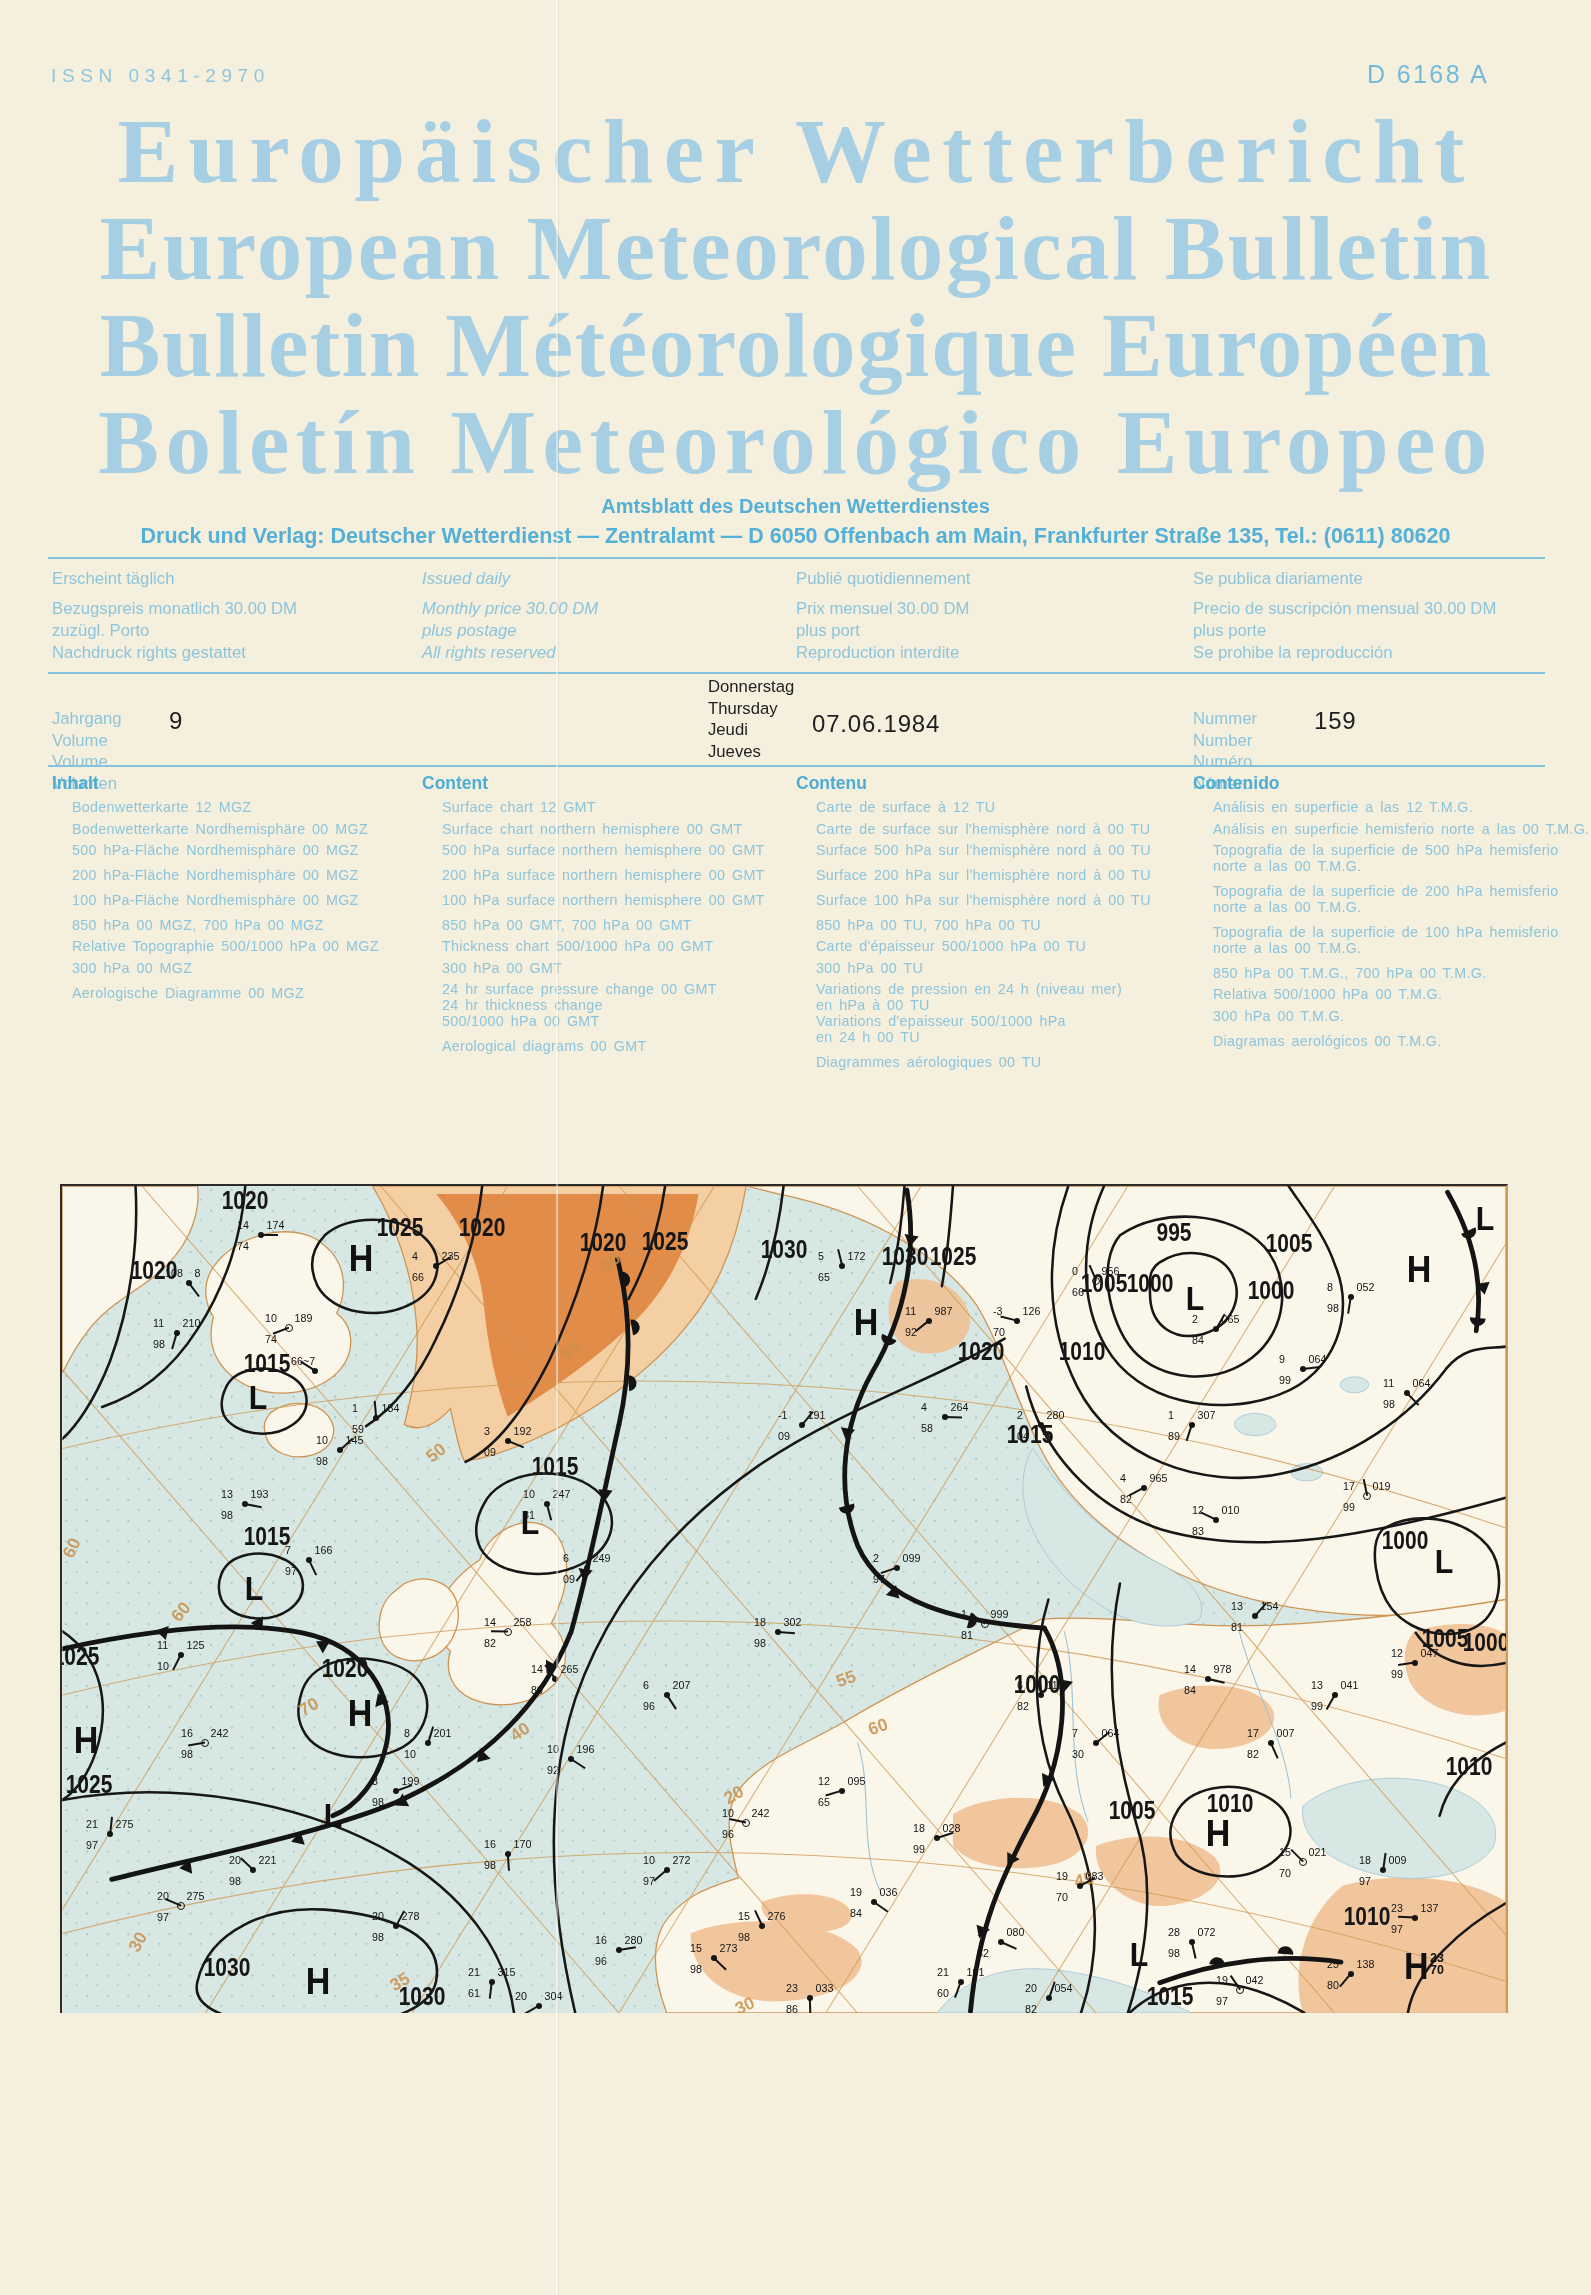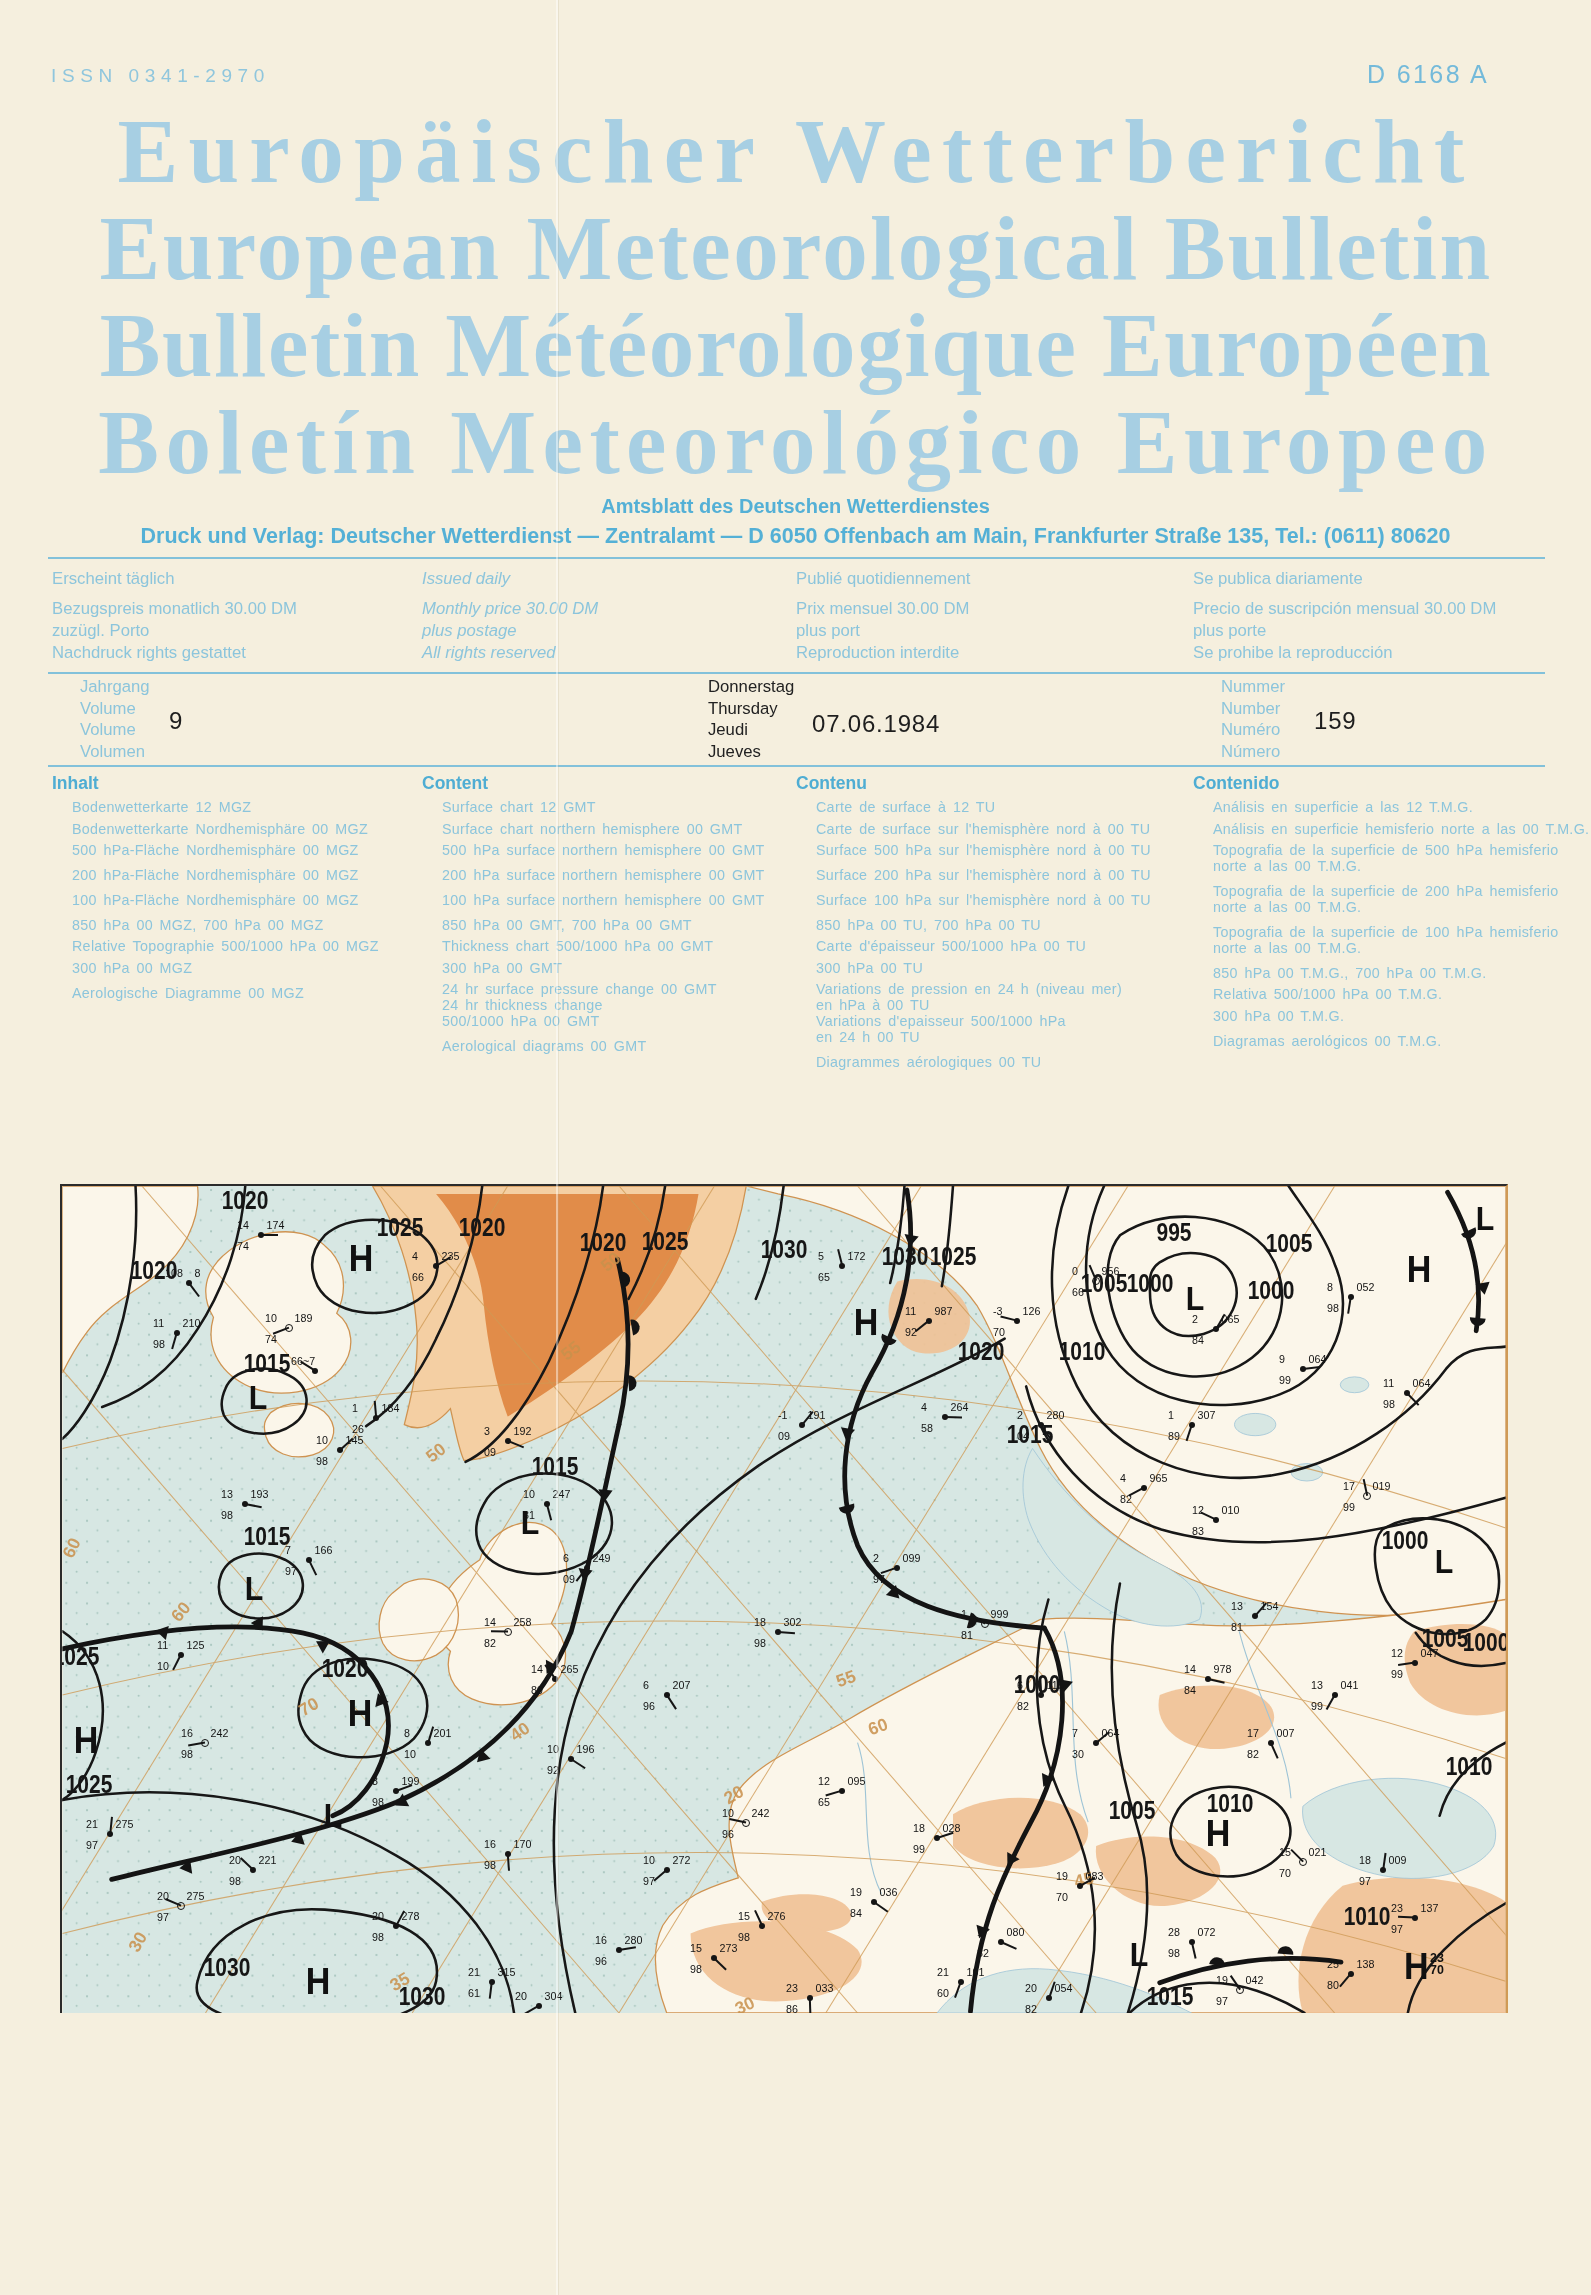--- a/index.html
+++ b/index.html
@@ -23,21 +23,21 @@
   #rule1{top:557px;height:2.4px;}
   #rule2{top:672px;height:1.6px;}
   #rule3{top:765px;height:2.4px;}
 
   
   .info-col{position:absolute;top:568px;color:#8cc5dc;font-size:16.7px;line-height:22px;}
   .info-col .l0{margin-bottom:8px;}
   #ic0{left:52px;} #ic1{left:422px;font-style:italic;} #ic2{left:796px;} #ic3{left:1193px;}
 
   
-  .iss-labels{position:absolute;top:676px;font-size:16.7px;line-height:21.5px;color:#8cc5dc;margin-left:28px;}
+  .iss-labels{position:absolute;top:708px;font-size:16.7px;line-height:21.5px;color:#8cc5dc;}
   #vol-labels{left:52px;} #num-labels{left:1193px;}
   .iss-days{position:absolute;left:708px;top:676px;font-size:16.7px;line-height:21.5px;color:#222;}
   .iss-value{position:absolute;color:#1e1e1e;font-size:24px;font-weight:500;letter-spacing:0.8px;}
   #vol-value{left:169px;top:707px;}
   #date-value{left:812px;top:710px;}
   #num-value{left:1314px;top:707px;}
 
   
   .toc-header{position:absolute;top:773px;font-size:17.5px;font-weight:700;color:#4fadd3;}
   #th0{left:52px;} #th1{left:422px;} #th2{left:796px;} #th3{left:1193px;}
@@ -526,21 +526,21 @@
         <div class="st" style="left: 253px; top: 185px;">
           <div class="dot"></div>
           <div class="barb" style="transform: rotate(212deg);"></div>
           <div class="n tl">66~7</div>
         </div>
         <div class="st" style="left: 314px; top: 232px;">
           <div class="dot"></div>
           <div class="barb" style="transform: rotate(265deg);"></div>
           <div class="n tl">1</div>
           <div class="n tr">184</div>
-          <div class="n bl">26</div>
+          <div class="n bl">59</div>
         </div>
         <div class="st" style="left: 278px; top: 264px;">
           <div class="dot"></div>
           <div class="barb" style="transform: rotate(318deg);"></div>
           <div class="n tl">10</div>
           <div class="n tr">145</div>
           <div class="n bl">98</div>
         </div>
         <div class="st" style="left: 183px; top: 318px;">
           <div class="dot"></div>

